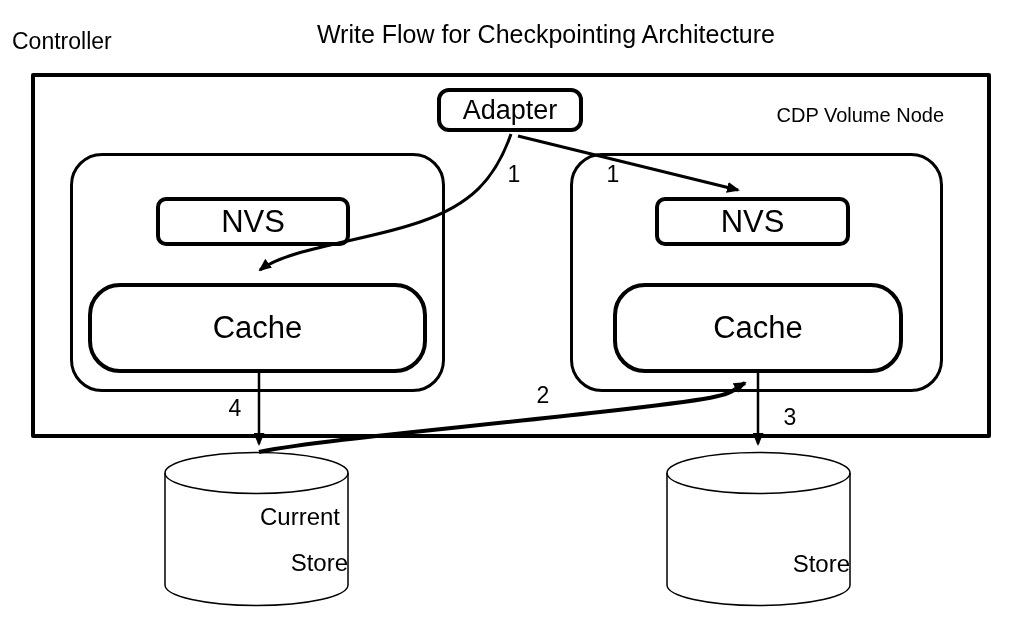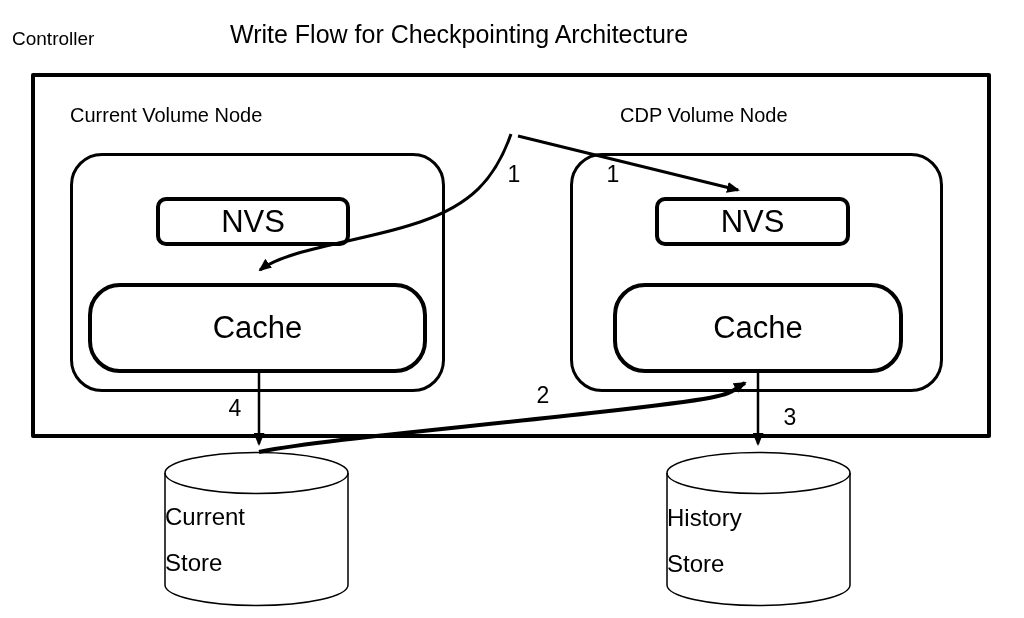--- a/index.html
+++ b/index.html
@@ -6,24 +6,24 @@
   .stage {
     position: relative;
     width: 1024px;
     height: 618px;
     background: #ffffff;
     font-family: "Liberation Sans", sans-serif;
     color: #000;
     overflow: hidden;
   }
   .txt { position: absolute; white-space: nowrap; }
-  .center { text-align: left; }
+  .center { text-align: right; }
 
   .title { left: 230px; top: 20px; width: 545px; font-size: 25px; }
-  .controller-label { left: 12px; top: 28px; font-size: 19px; }
+  .controller-label { left: 12px; top: 28px; font-size: 23px; }
 
   .box { position: absolute; border: 4px solid #000; box-sizing: border-box; background: transparent; }
   .controller-box { left: 31px; top: 73px; width: 960px; height: 365px; border-radius: 2px; }
 
   .node-box { border-width: 3px; border-radius: 32px; }
   .node-left  { left: 70px;  top: 153px; width: 375px; height: 239px; }
   .node-right { left: 570px; top: 153px; width: 373px; height: 239px; }
 
   .node-label { top: 104px; font-size: 20px; }
   .node-label-left  { left: 70px;  width: 340px; }
@@ -63,40 +63,41 @@
 <div class="stage">
 
   <div class="txt title center">Write Flow for Checkpointing Architecture</div>
   <div class="txt controller-label">Controller</div>
 
   <div class="box controller-box"></div>
 
   <div class="box node-box node-left"></div>
   <div class="box node-box node-right"></div>
 
-  <div class="txt node-label node-label-left center">Current Volume Node</div>
   <div class="txt node-label node-label-right center">CDP Volume Node</div>
 
   <div class="box inner nvs-box nvs-left">
     <span>NVS</span>
   </div>
   <div class="box inner cache-box cache-left">
     <span>Cache</span>
   </div>
   <div class="box inner nvs-box nvs-right">
     <span>NVS</span>
   </div>
   <div class="box inner cache-box cache-right">
     <span>Cache</span>
   </div>
 
+  <div class="box inner adapter-box">
+    <span>Adapter</span>
+  </div>
 
   <div class="txt store-text store-cur-1 center">Current</div>
   <div class="txt store-text store-cur-2 center">Store</div>
-  <div class="txt store-text store-his-1 center">History</div>
   <div class="txt store-text store-his-2 center">Store</div>
 
   <div class="txt flow-num num-1-left">1</div>
   <div class="txt flow-num num-1-right">1</div>
   <div class="txt flow-num num-2">2</div>
   <div class="txt flow-num num-3">3</div>
   <div class="txt flow-num num-4">4</div>
 
   <svg class="overlay" width="1024" height="618" viewBox="0 0 1024 618" xmlns="http://www.w3.org/2000/svg">
     <defs>

